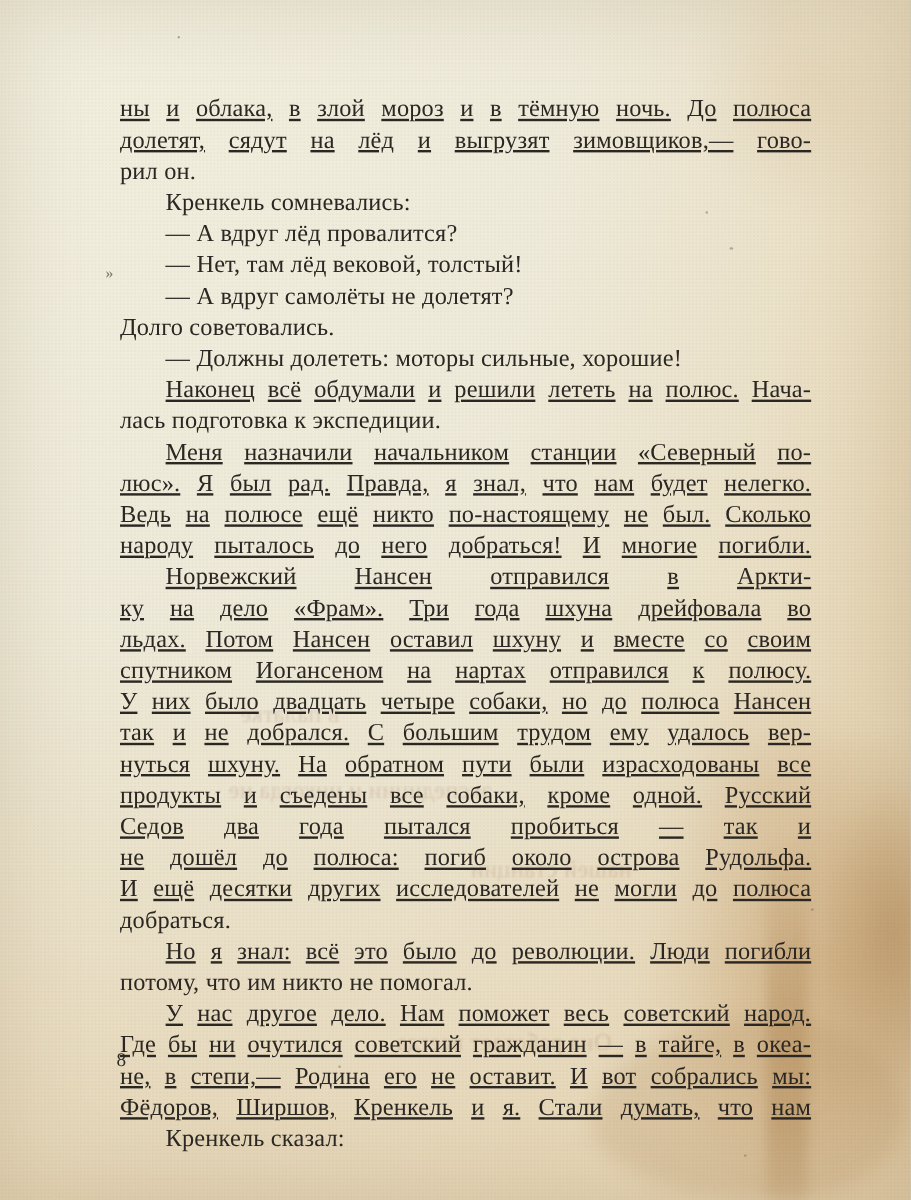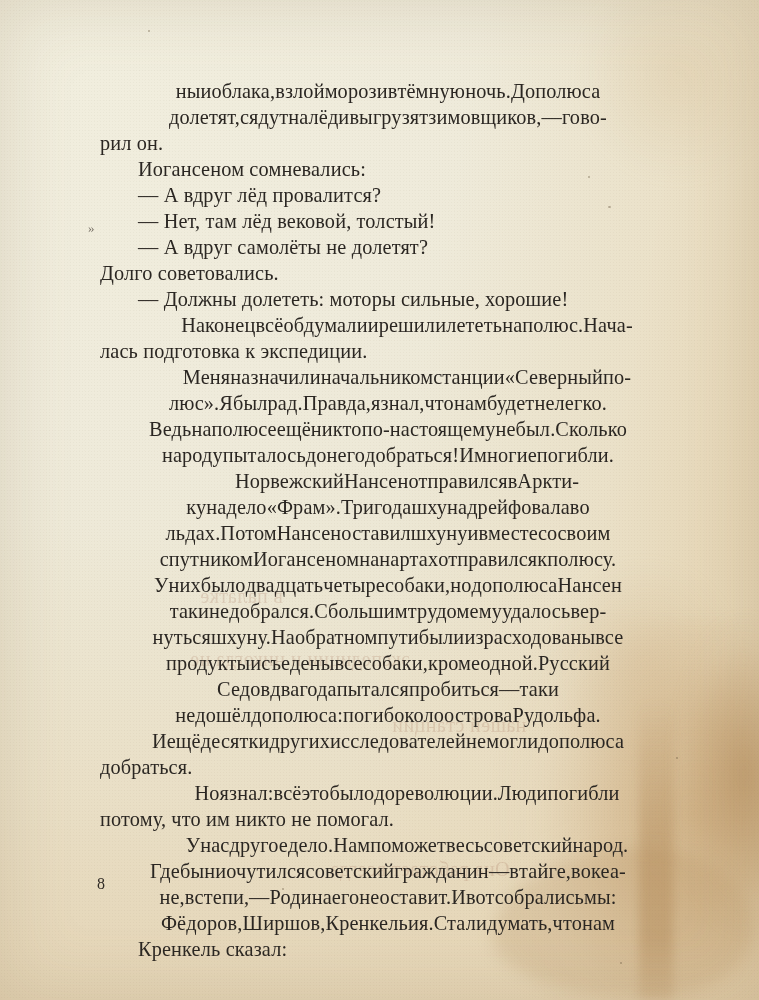--- a/index.html
+++ b/index.html
@@ -161,21 +161,22 @@
     font-size: 20.3px;
     line-height: 26px;
     height: 26px;
     color: #2a2622;
     white-space: nowrap;
     letter-spacing: 0.15px;
   }
   
   .line.j {
     display: flex;
-    justify-content: center;
+    justify-content: space-between;
+    text-decoration: underline;
   }
   .line.j > span { display: inline-block; }
   .line.ind { padding-left: 38px; }
   .line.j.ind {
     width: 538px;
     margin-left: 38px;
     padding-left: 0;
   }
 
   
@@ -245,21 +246,21 @@
         <span>долетят,</span>
         <span>сядут</span>
         <span>на</span>
         <span>лёд</span>
         <span>и</span>
         <span>выгрузят</span>
         <span>зимовщиков,—</span>
         <span>гово-</span>
       </div>
       <div class="line">рил он.</div>
-      <div class="line ind">Иогансеном сомневались:</div>
+      <div class="line ind">Кренкель сомневались:</div>
       <div class="line ind">— А вдруг лёд провалится?</div>
       <div class="line ind">— Нет, там лёд вековой, толстый!</div>
       <div class="line ind">— А вдруг самолёты не долетят?</div>
       <div class="line">Долго советовались.</div>
       <div class="line ind">— Должны долететь: моторы сильные, хорошие!</div>
       <div class="line ind j">
         <span>Наконец</span>
         <span>всё</span>
         <span>обдумали</span>
         <span>и</span>

